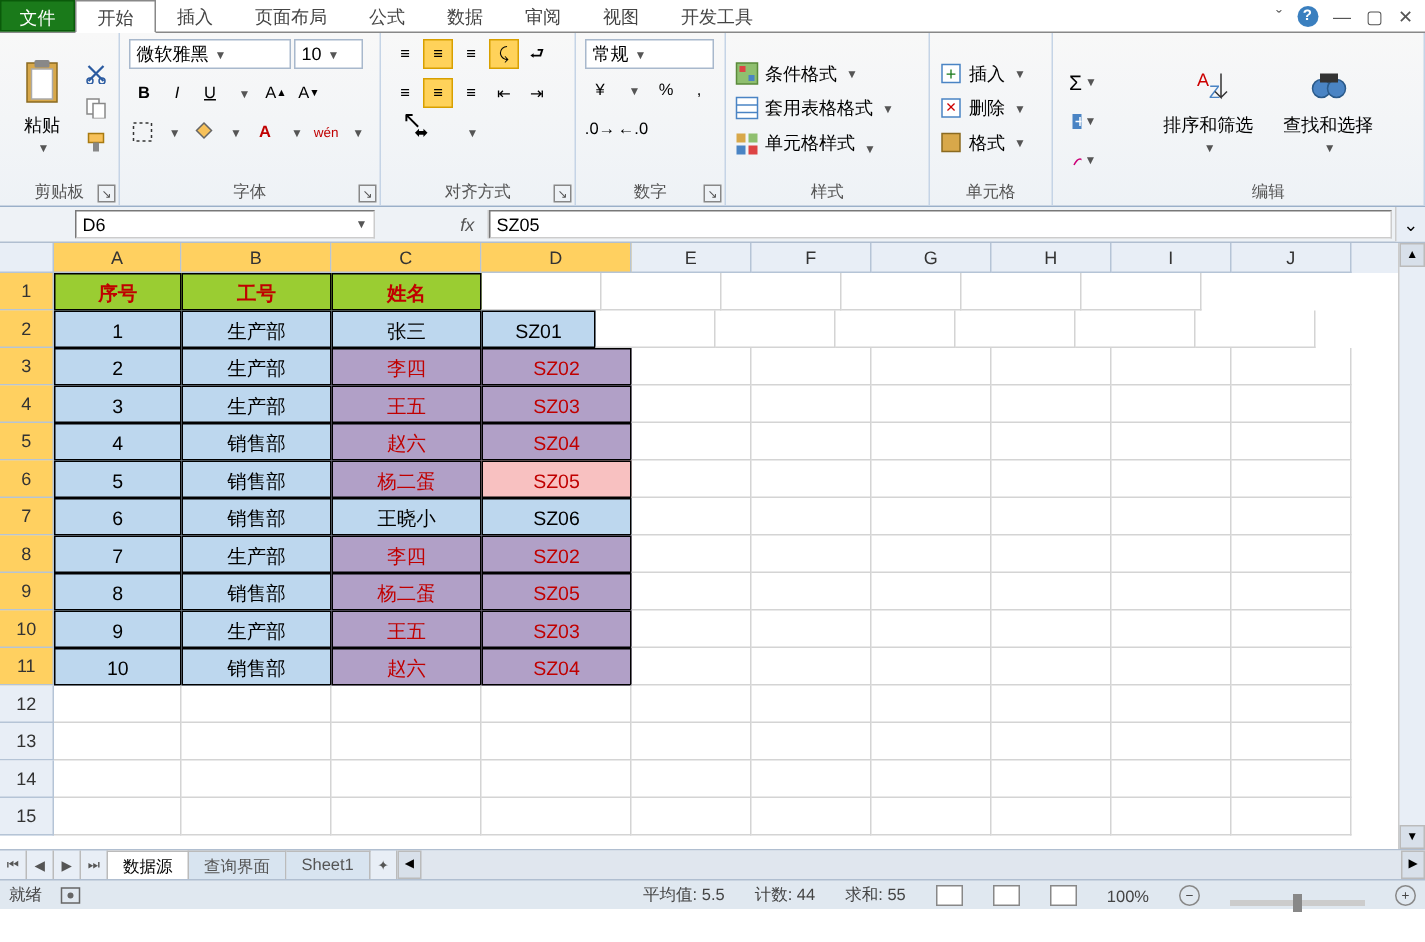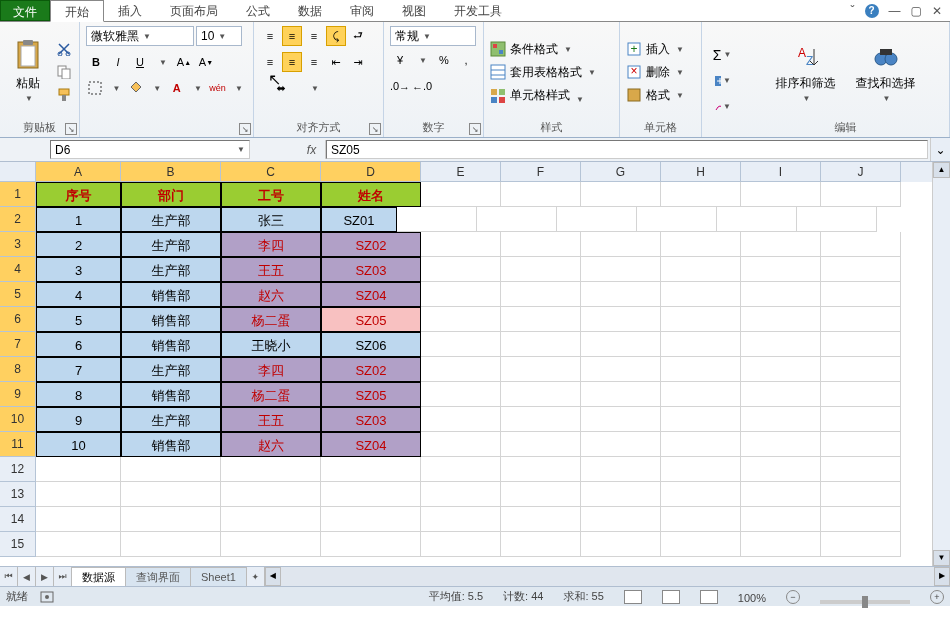--- a/index.html
+++ b/index.html
@@ -178,20 +178,21 @@
           </div>
         <div class="ico">
             <span class="dd">▼</span>
           </div>
         <div class="ico" style="color:#c00000;font-size:9px">wén</div>
         <div class="ico">
             <span class="dd">▼</span>
           </div>
       </div>
     </div>
+    <div class="group-label">字体</div>
     <div class="launcher">↘</div>
   </div>
 
   <div class="group" style="width:130px">
     <div class="group-body" style="flex-direction:column;gap:4px">
       <div class="row3">
         <div class="ico">≡</div>
         <div class="ico sel">≡</div>
         <div class="ico">≡</div>
         <div class="ico sel">⤹</div>
@@ -391,21 +392,20 @@
       <div class="row-h hl">10</div>
       <div class="row-h hl">11</div>
       <div class="row-h">12</div>
       <div class="row-h">13</div>
       <div class="row-h">14</div>
       <div class="row-h">15</div>
     </div>
   <div class="cells" id="cells">
       <div class="c-row">
         <div class="cell hdr-cell" style="width: 85px;">序号</div>
-        <div class="cell hdr-cell" style="width: 100px;">部门</div>
         <div class="cell hdr-cell" style="width: 100px;">工号</div>
         <div class="cell hdr-cell" style="width: 100px;">姓名</div>
         <div class="cell" style="width: 80px;"></div>
         <div class="cell" style="width: 80px;"></div>
         <div class="cell" style="width: 80px;"></div>
         <div class="cell" style="width: 80px;"></div>
         <div class="cell" style="width: 80px;"></div>
         <div class="cell" style="width: 80px;"></div>
       </div>
       <div class="c-row">

